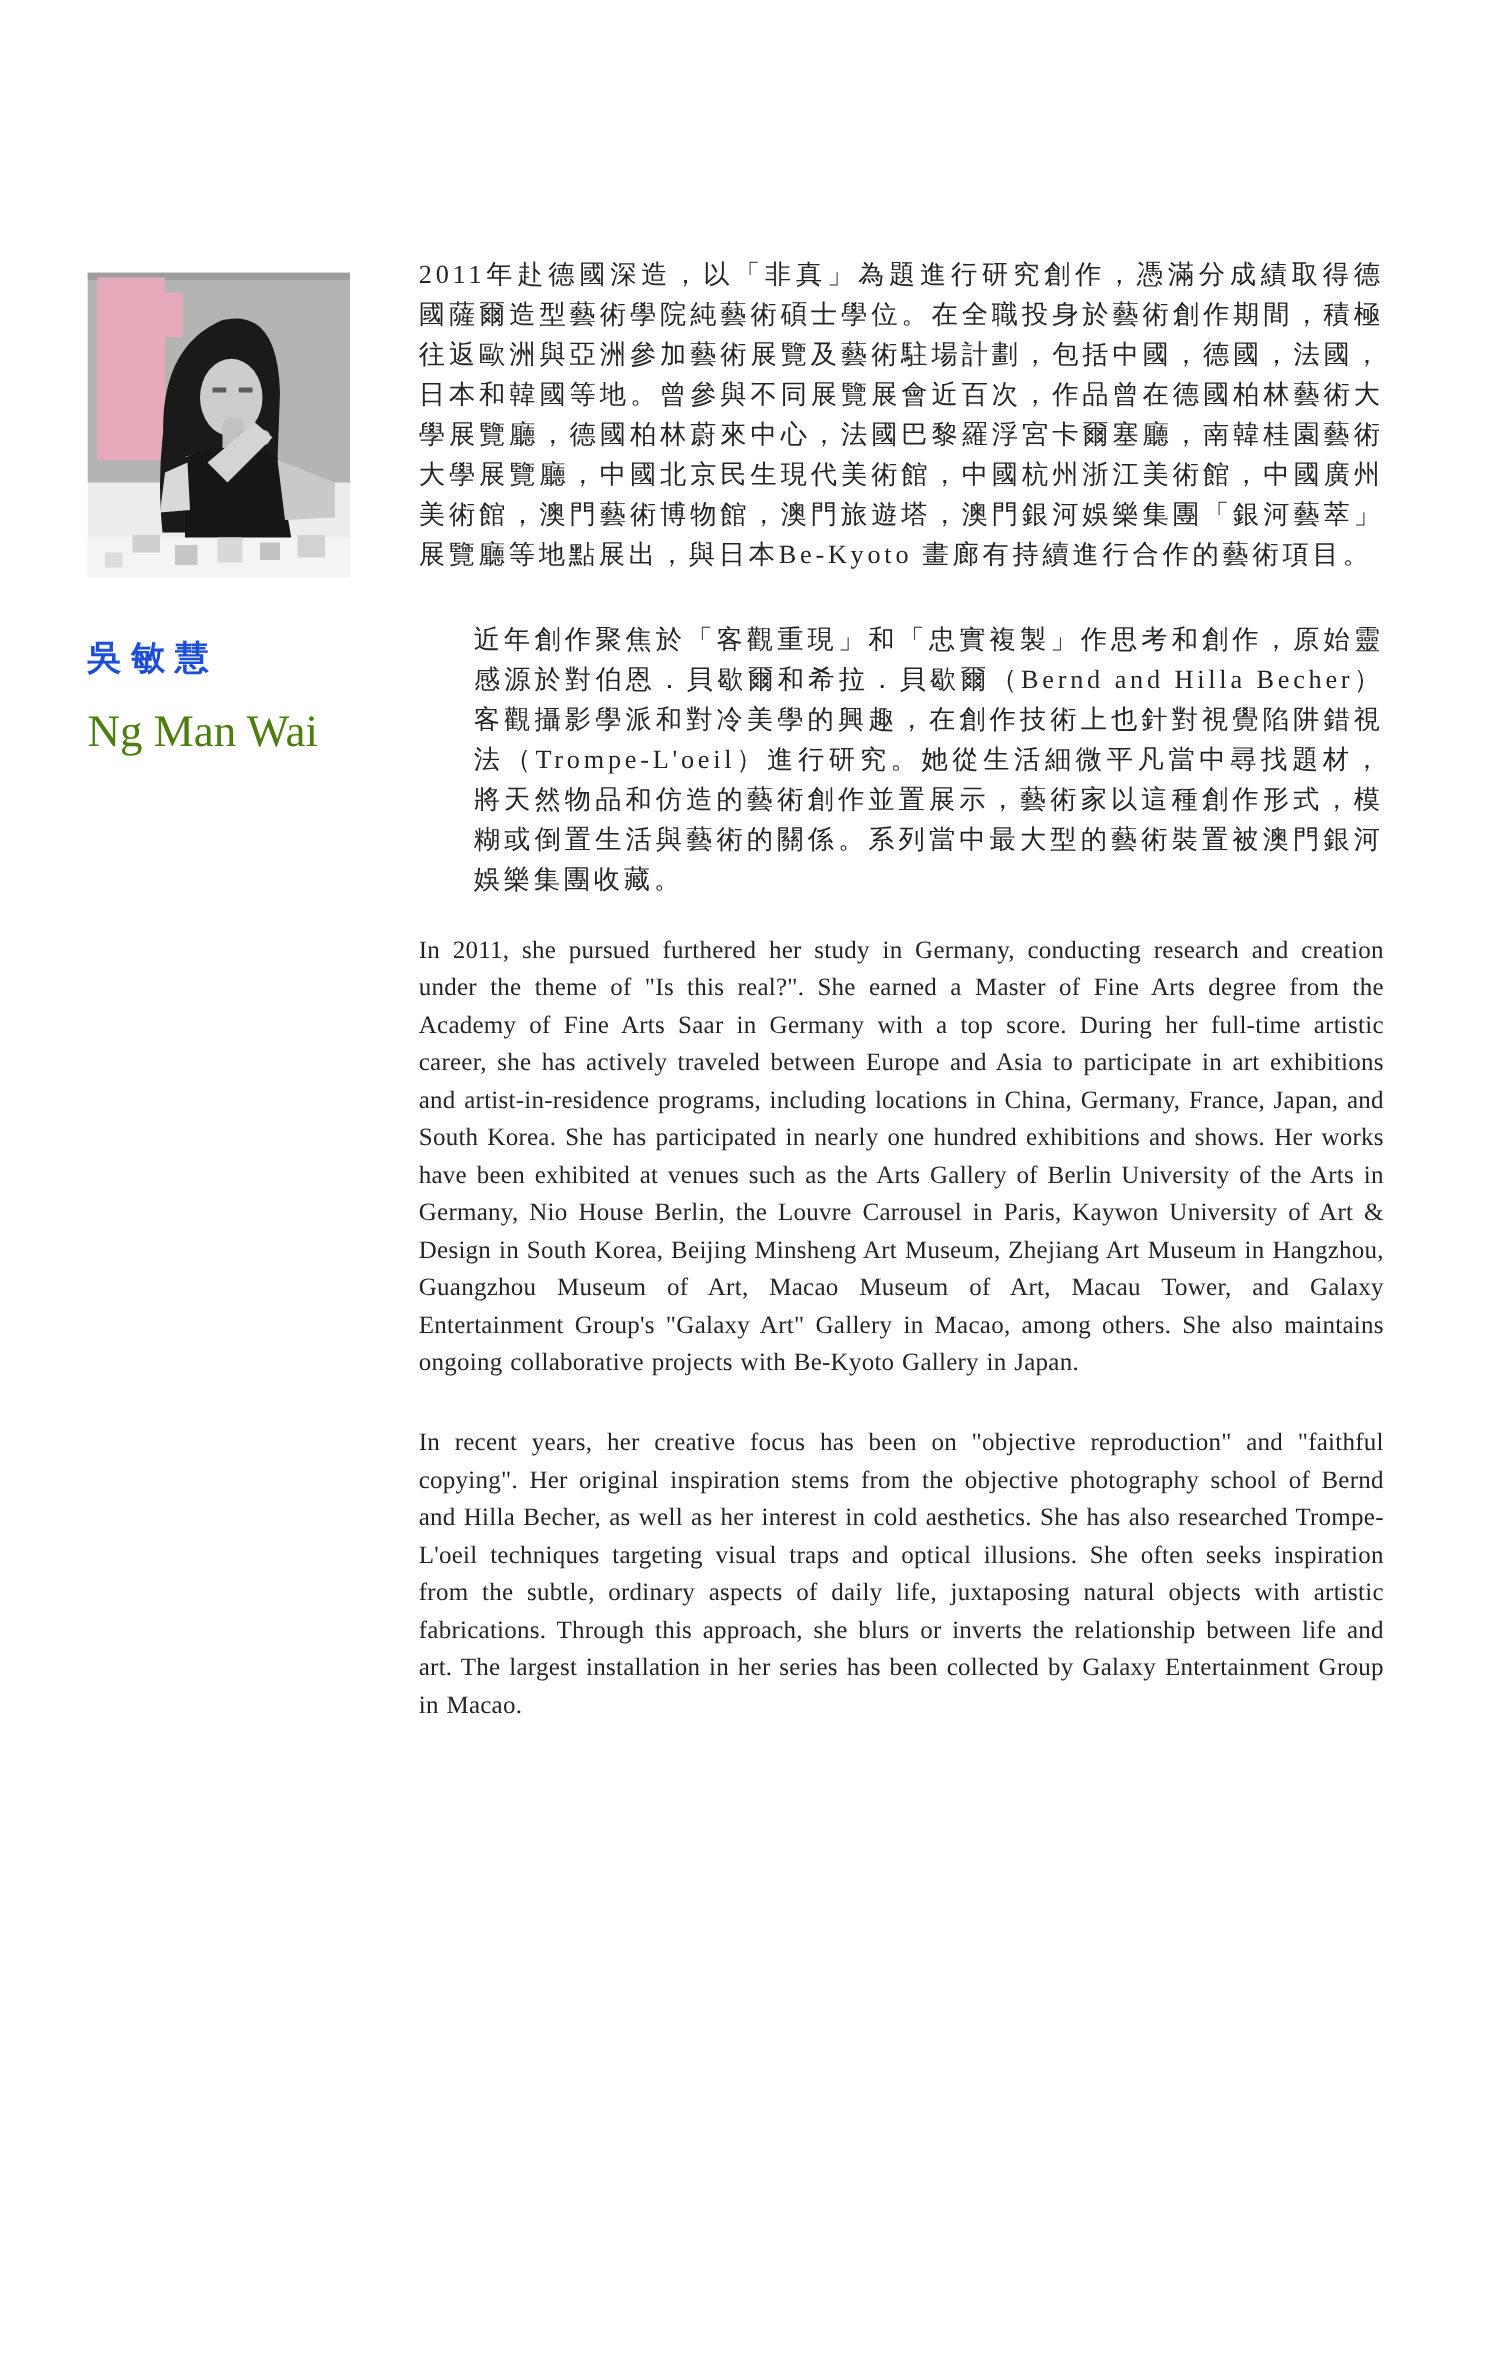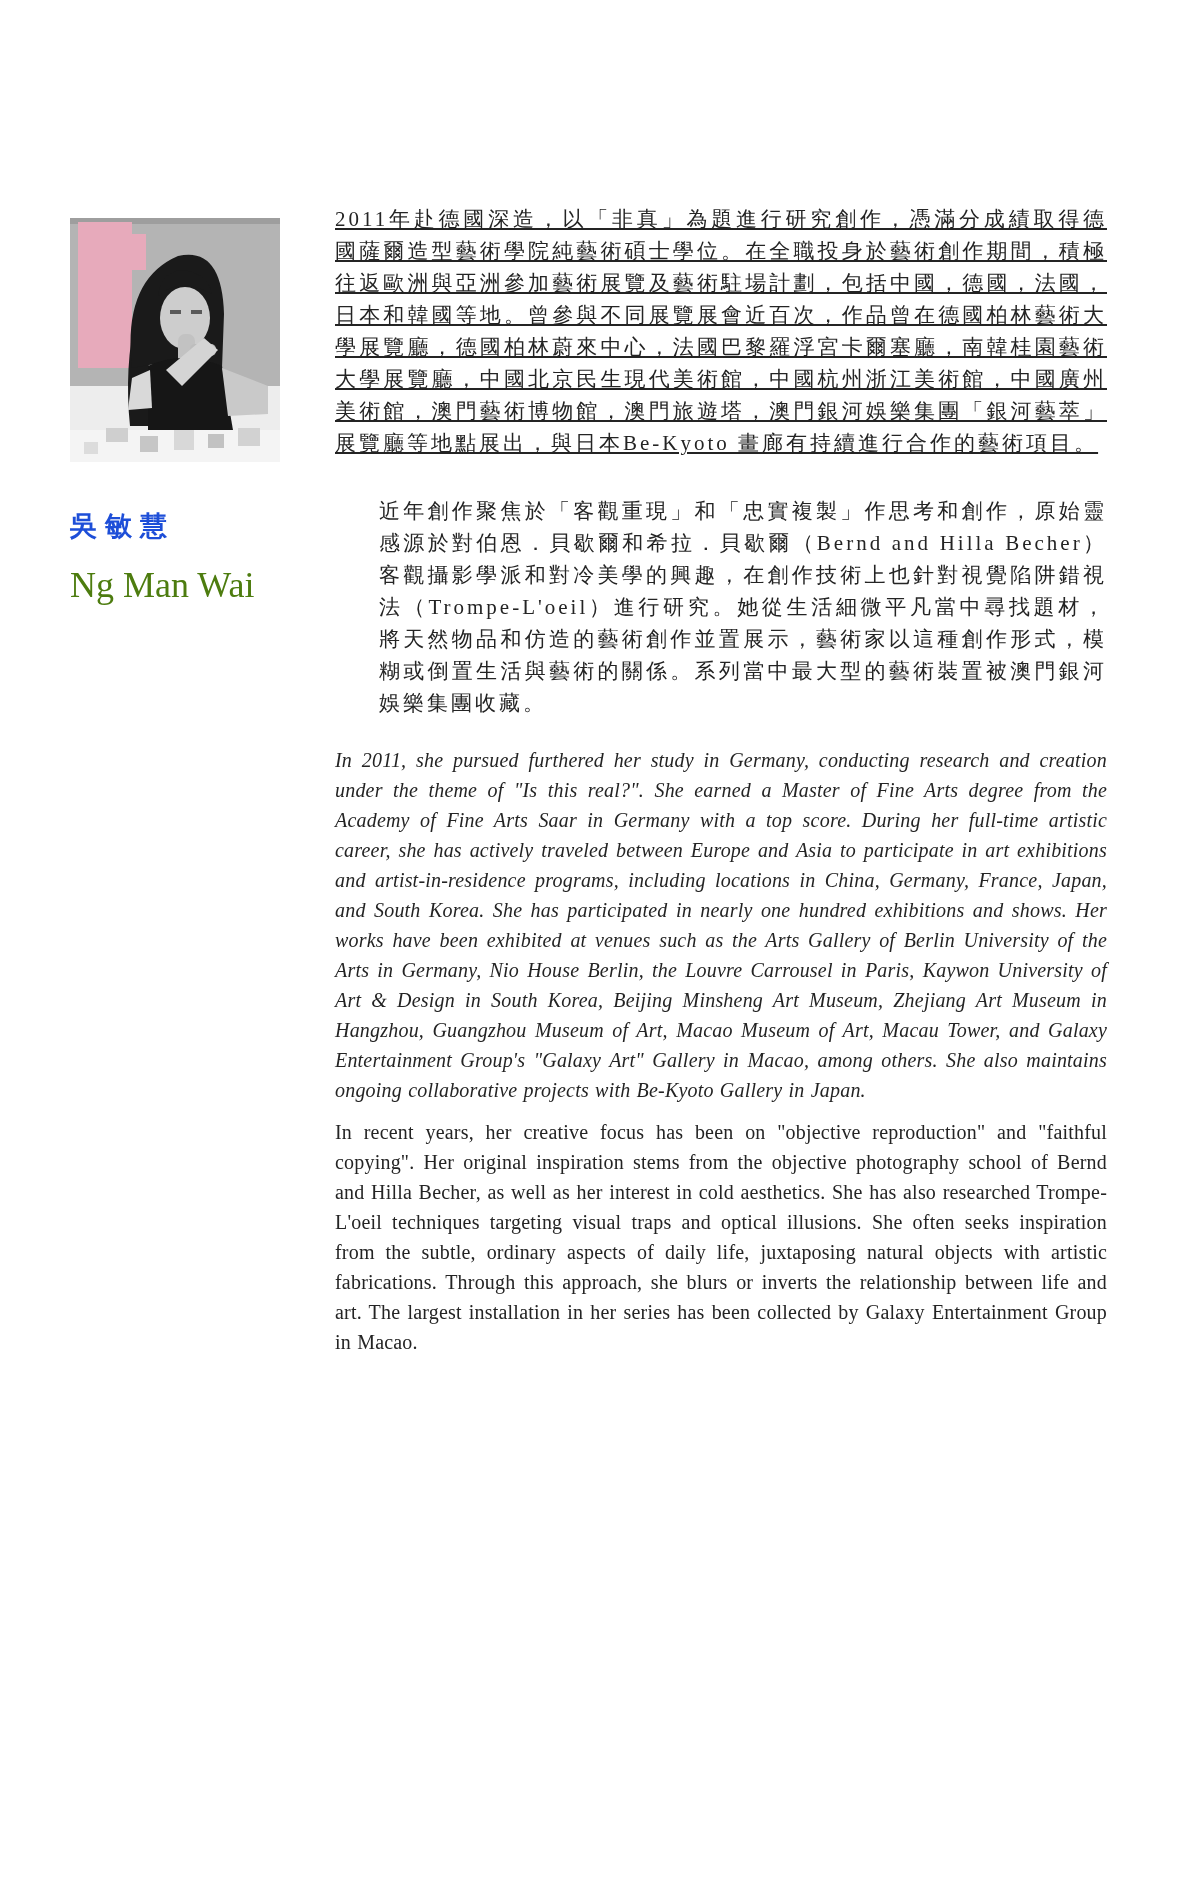--- a/index.html
+++ b/index.html
@@ -64,23 +64,23 @@
     letter-spacing: 3px;
     color: #242424;
   }
   .para-en {
     font-size: 20px;
     line-height: 30px;
     letter-spacing: 0.2px;
     word-spacing: 1px;
     color: #242424;
   }
-  .gap-a { margin-bottom: 36px; text-decoration: underline; }
+  .gap-a { margin-bottom: 36px; }
   .gap-b { margin-bottom: 26px; margin-left: 44px; }
-  .gap-c { margin-bottom: 12px; font-style: italic; }
+  .gap-c { margin-bottom: 34px; }
 </style>
 </head>
 <body>
 
 <div class="page">
 
   <div class="photo-frame">
     <svg viewBox="0 0 210 244" width="210" height="244">
 
       <rect x="0" y="0" width="210" height="244" fill="#ededed"></rect>

